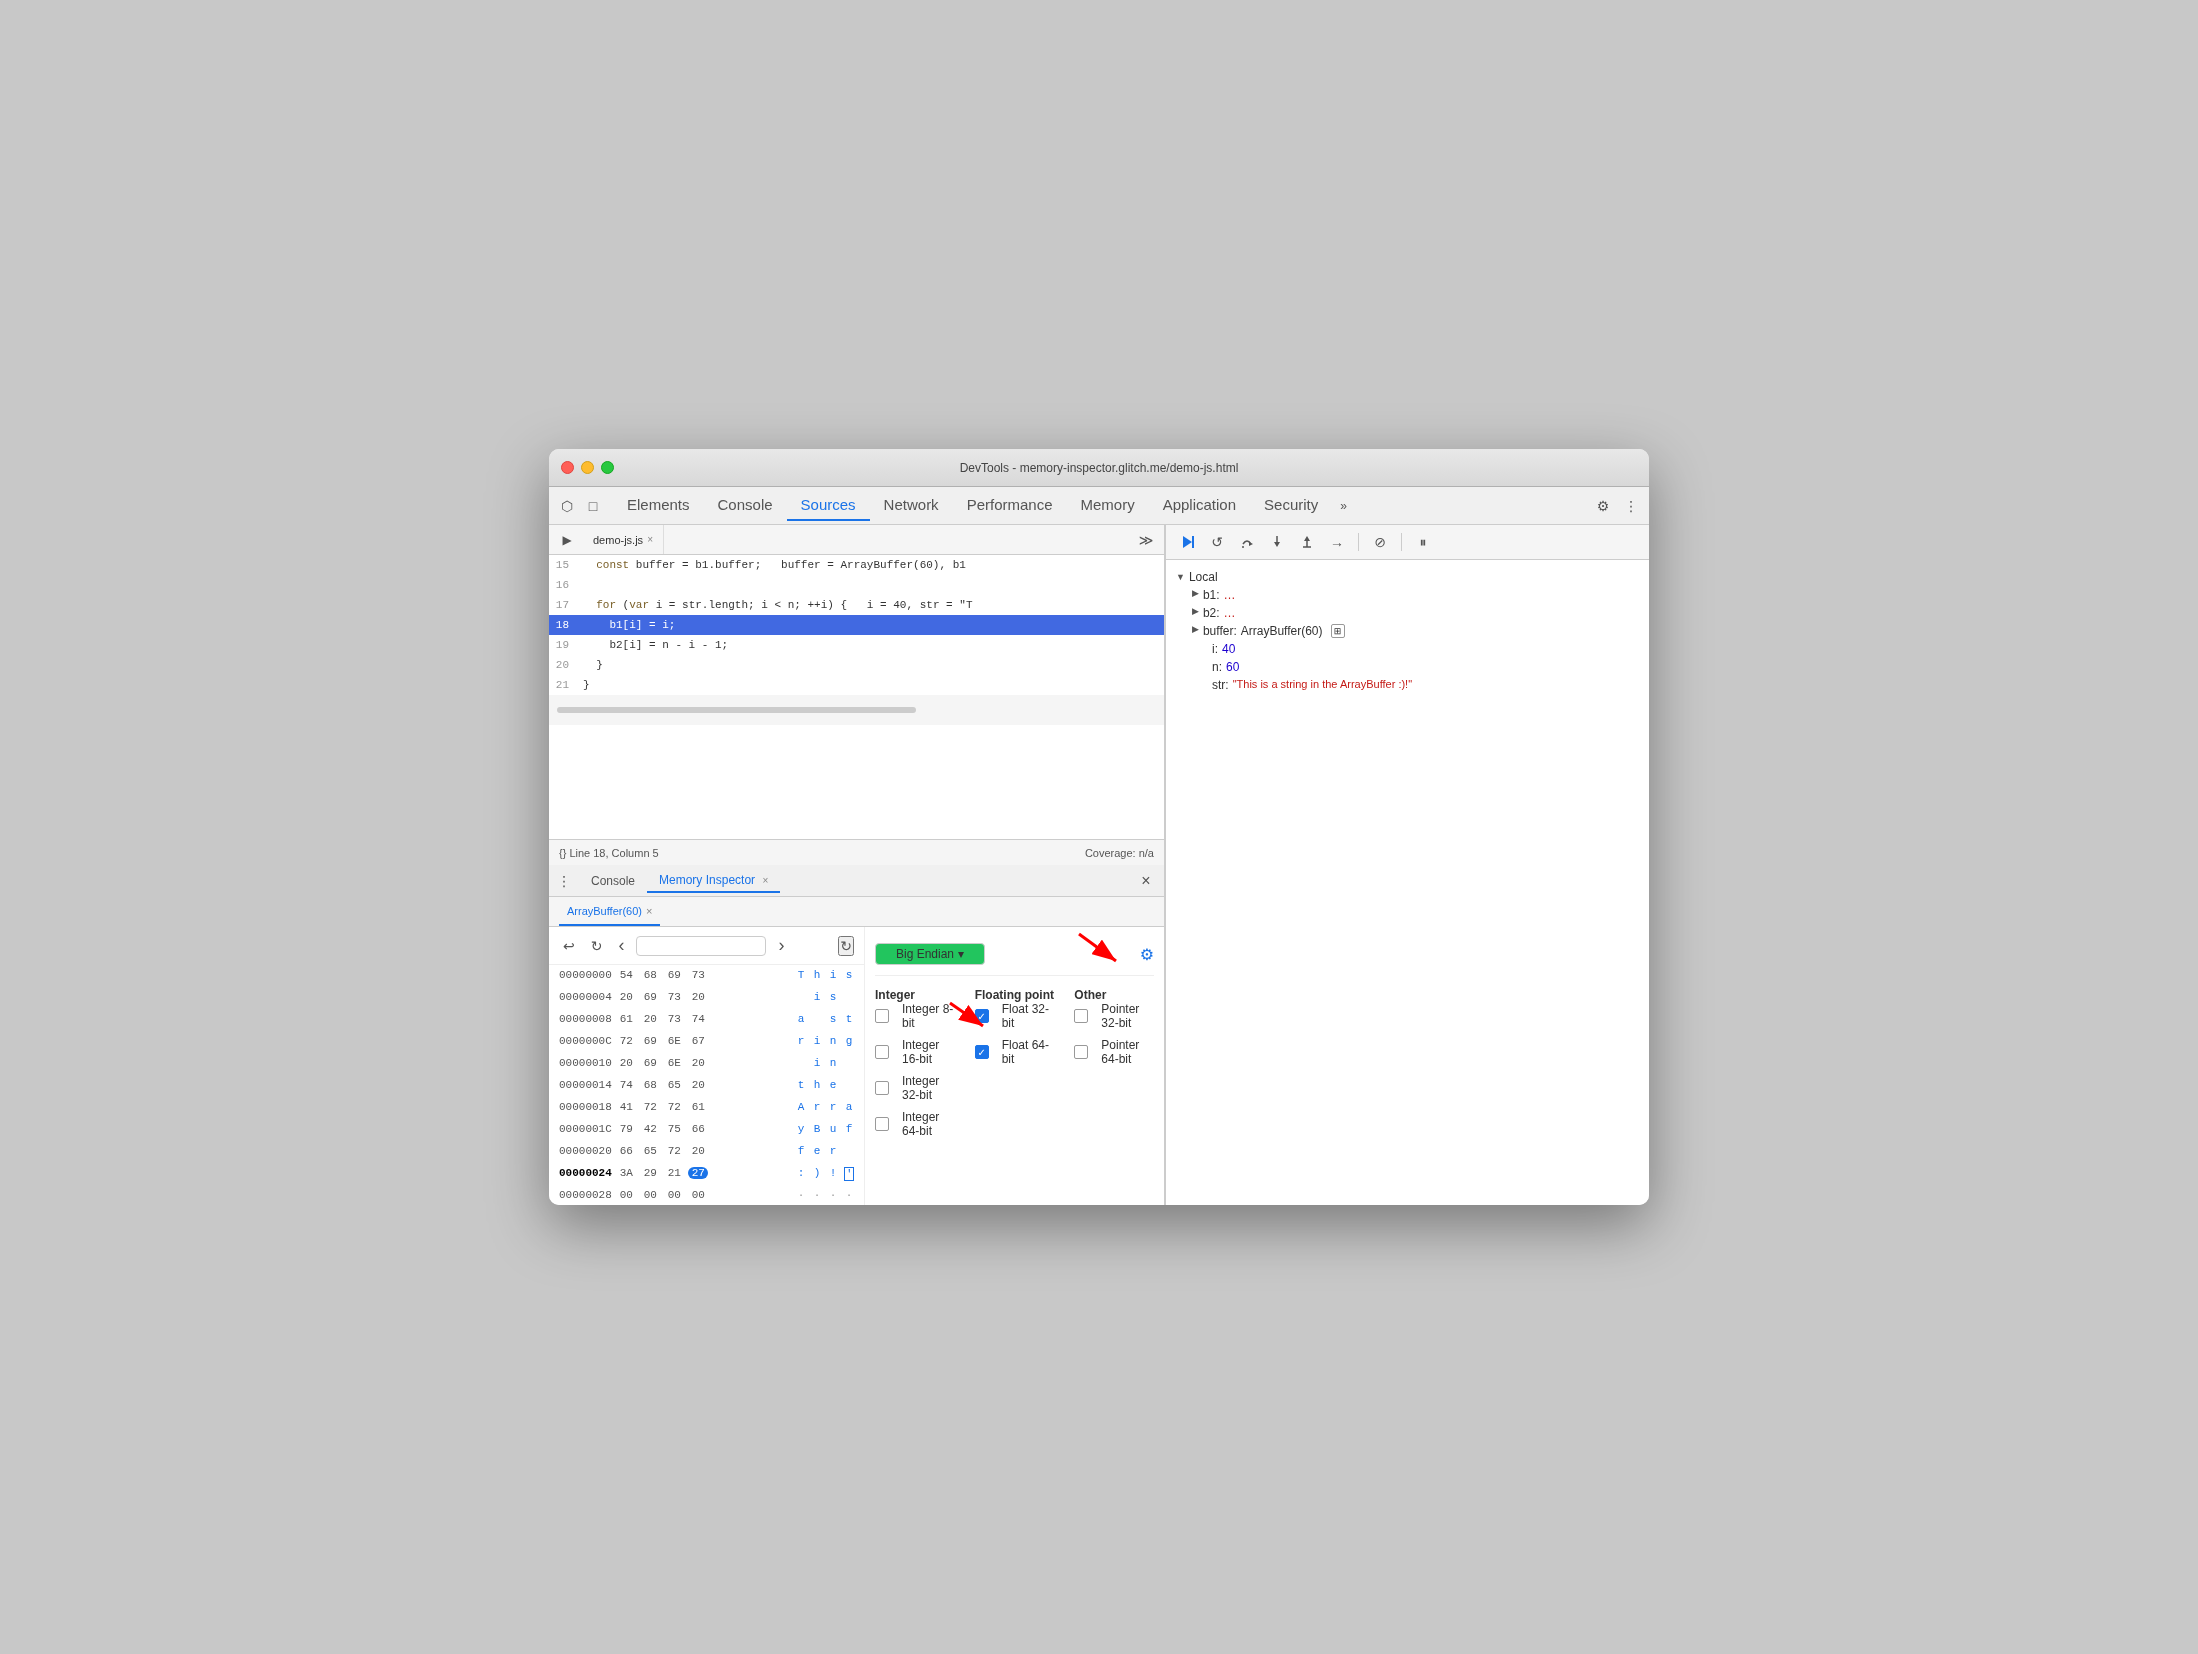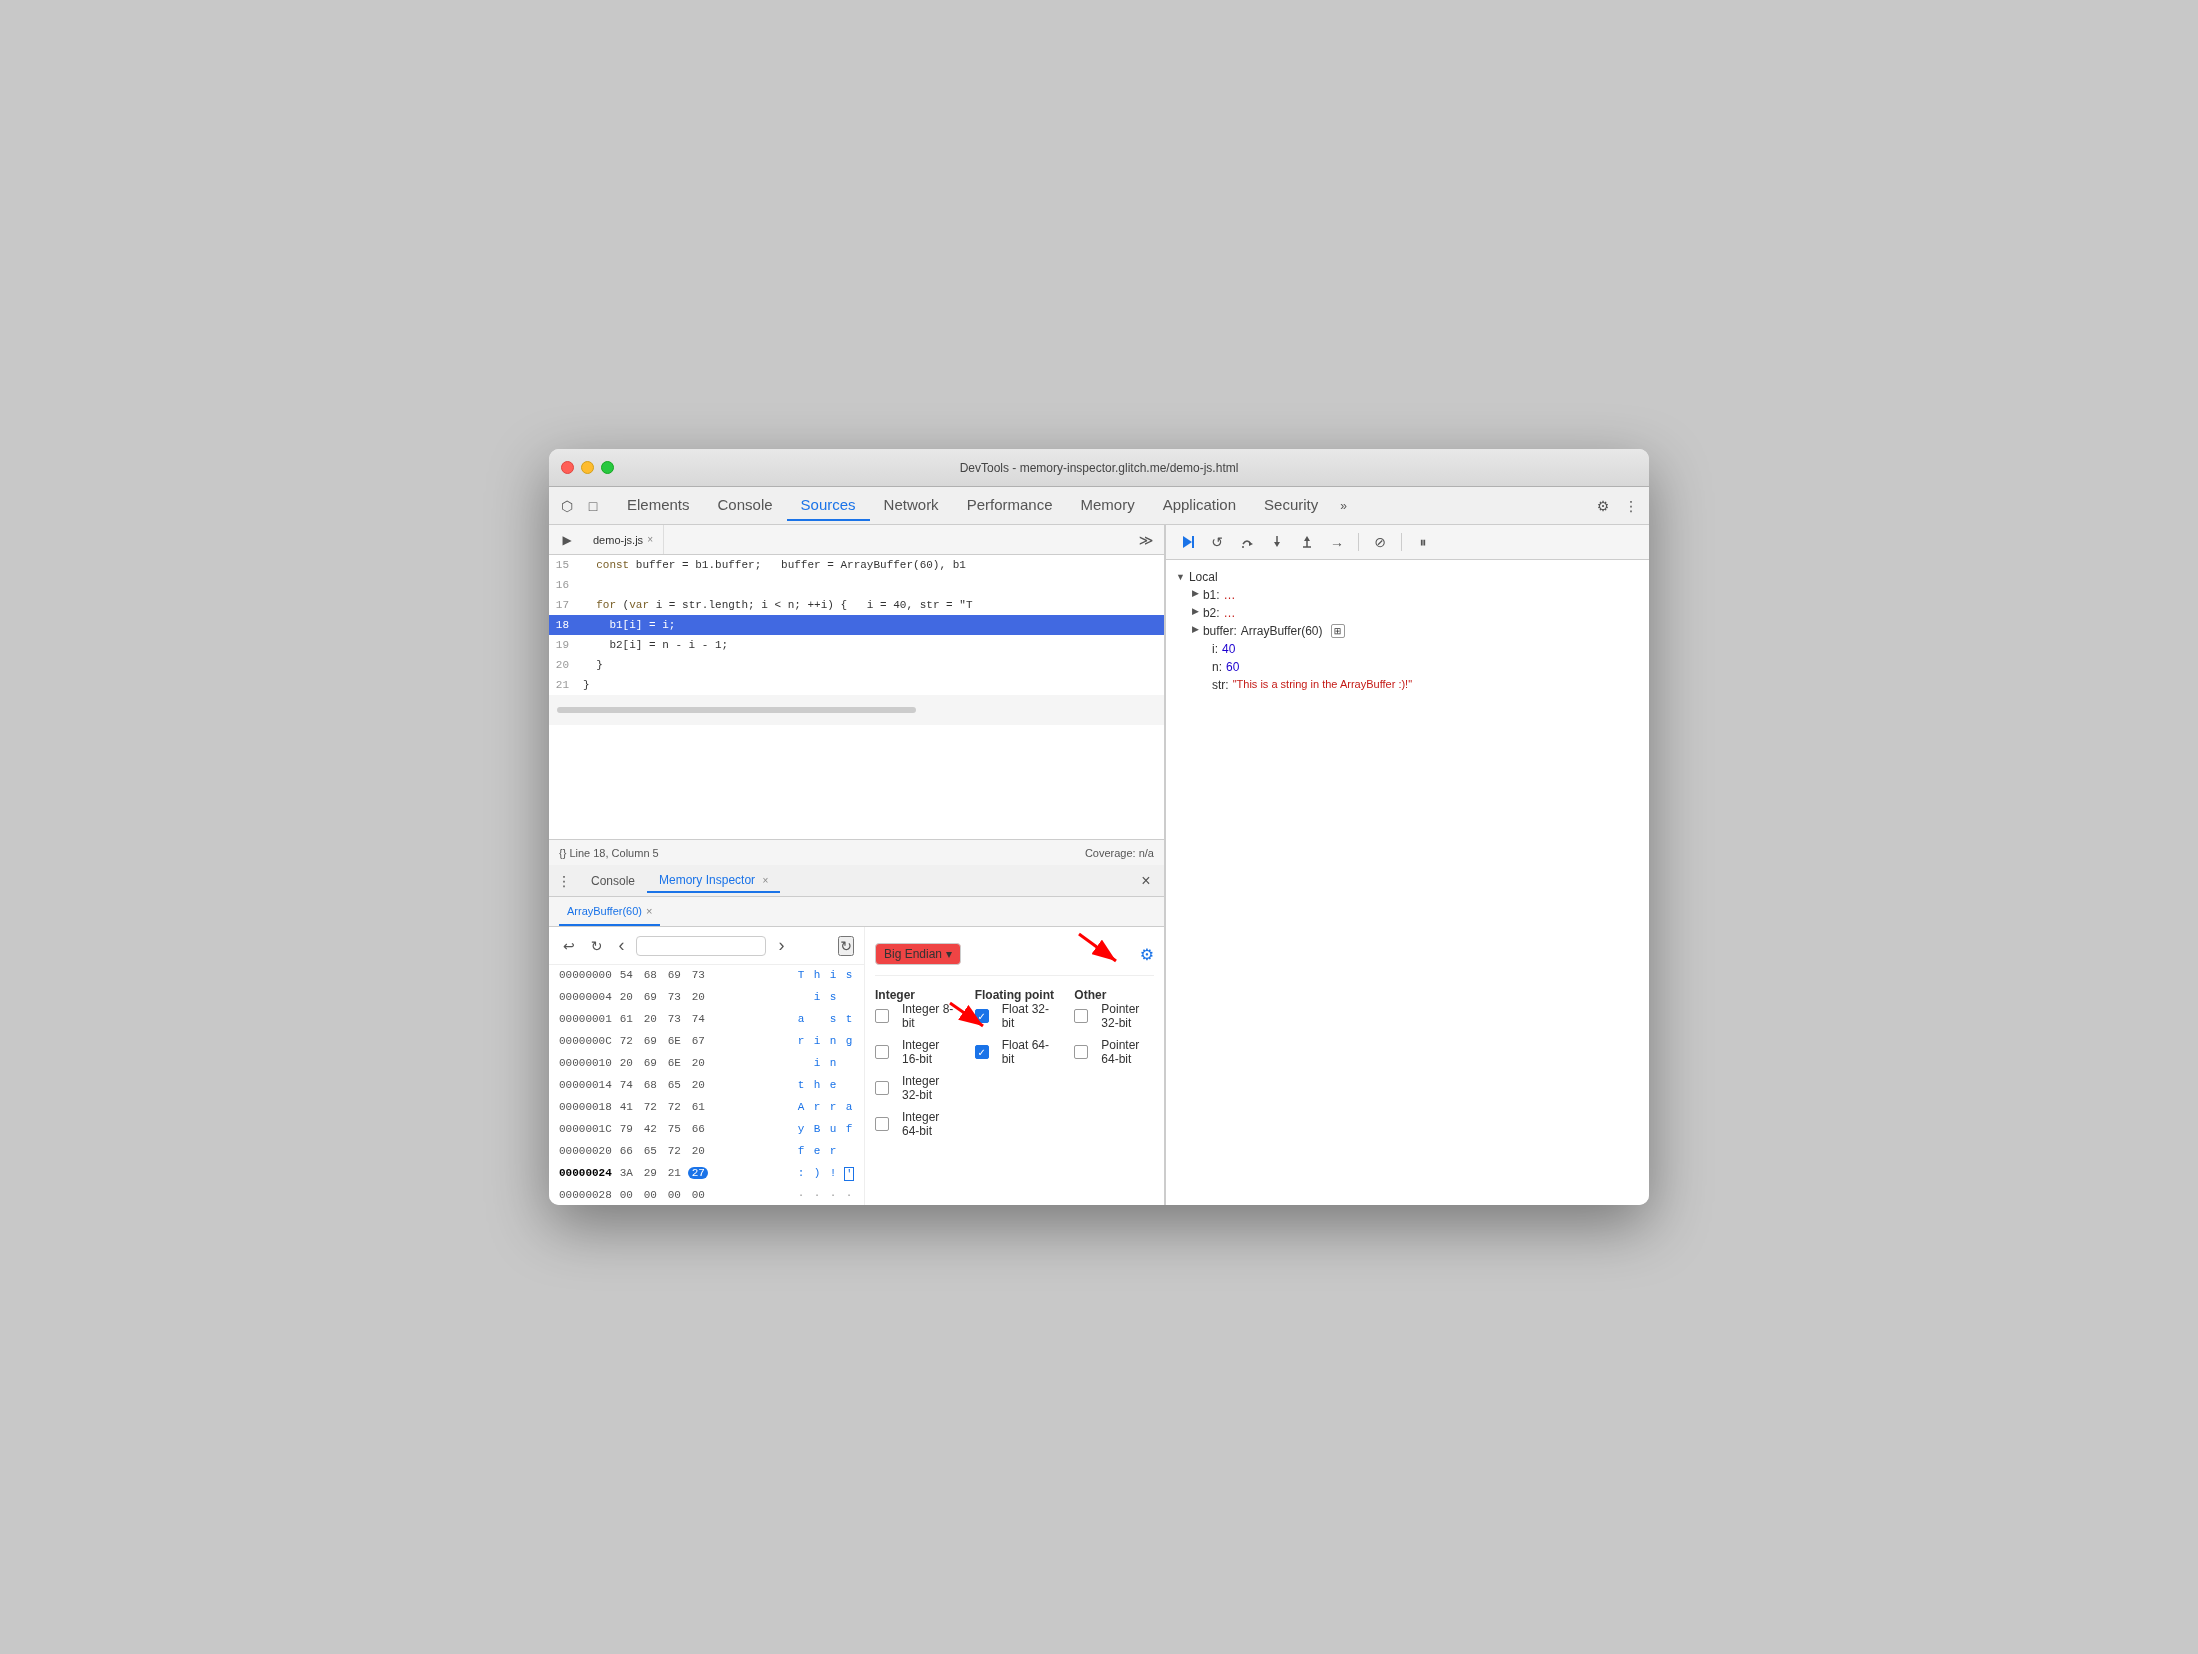--- a/index.html
+++ b/index.html
@@ -467,22 +467,22 @@
     }
     .endian-select {
       display: flex;
       align-items: center;
       gap: 4px;
       font-size: 12px;
       color: #333;
       cursor: pointer;
       border: 1px solid #ccc;
       border-radius: 4px;
-      padding: 3px 8px;
-      background: #ef4444;
+      padding: 3px 20px;
+      background: #22c55e;
     }
     .gear-icon-settings {
       font-size: 16px;
       color: #1a73e8;
       cursor: pointer;
     }
 
     
     .checkbox-groups {
       display: flex;
@@ -703,21 +703,21 @@
                   </div>
                   <div class="hex-ascii">
                     <span class="hex-char dot"> </span>
                     <span class="hex-char">i</span>
                     <span class="hex-char">s</span>
                     <span class="hex-char dot"> </span>
                   </div>
                 </div>
 
                 <div class="hex-row">
-                  <span class="hex-offset">00000001</span>
+                  <span class="hex-offset">00000008</span>
                   <div class="hex-bytes">
                     <span class="hex-byte">61</span>
                     <span class="hex-byte">20</span>
                     <span class="hex-byte">73</span>
                     <span class="hex-byte">74</span>
                   </div>
                   <div class="hex-ascii">
                     <span class="hex-char">a</span>
                     <span class="hex-char dot"> </span>
                     <span class="hex-char">s</span>

